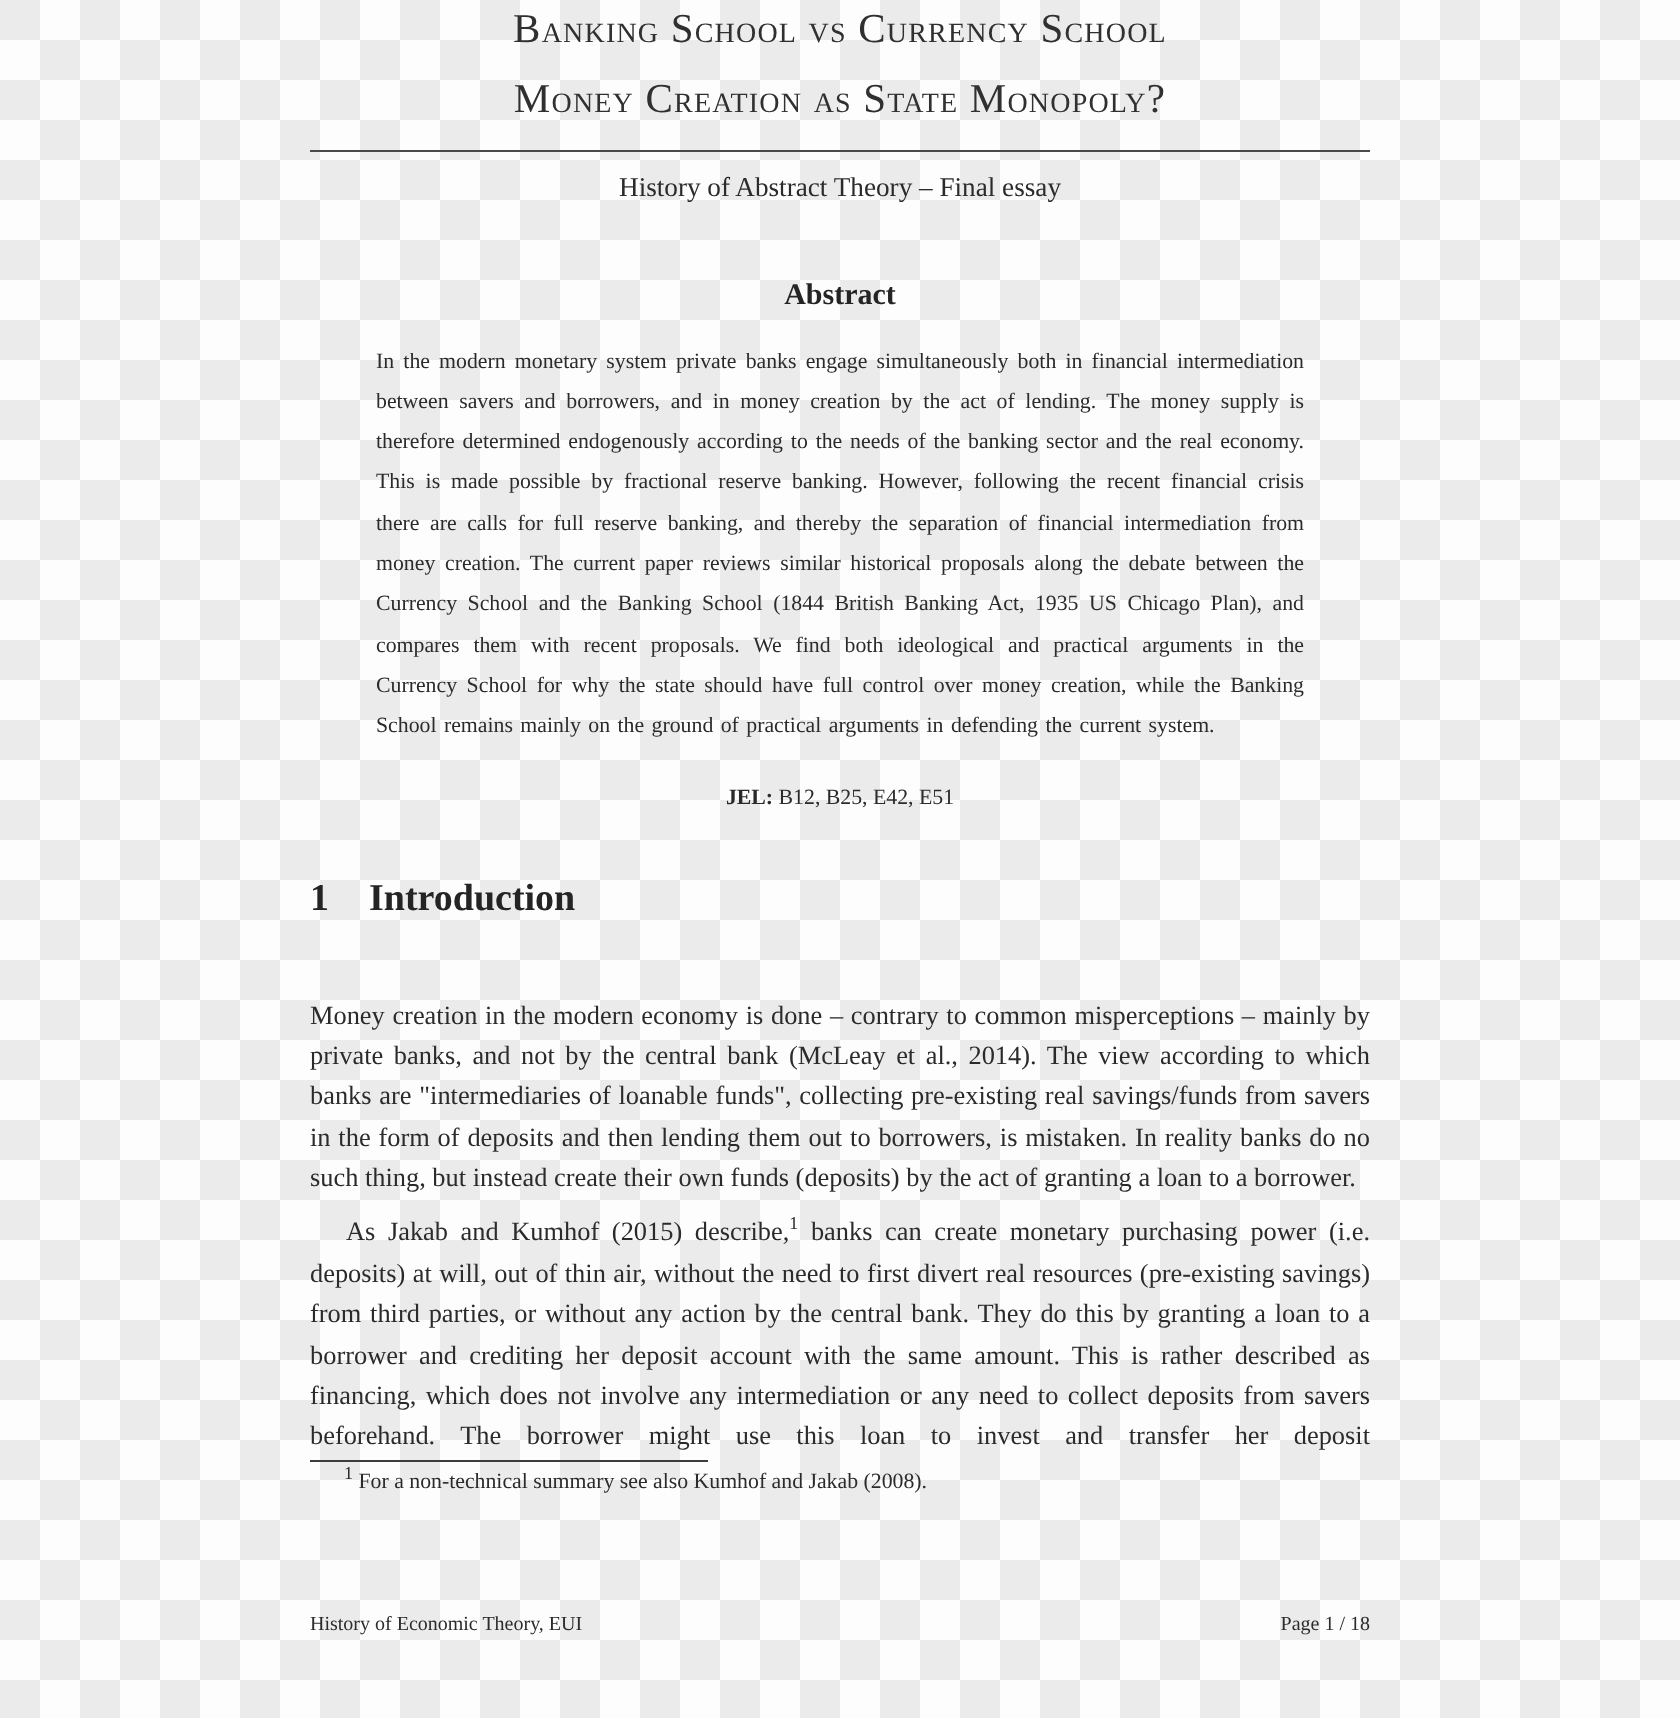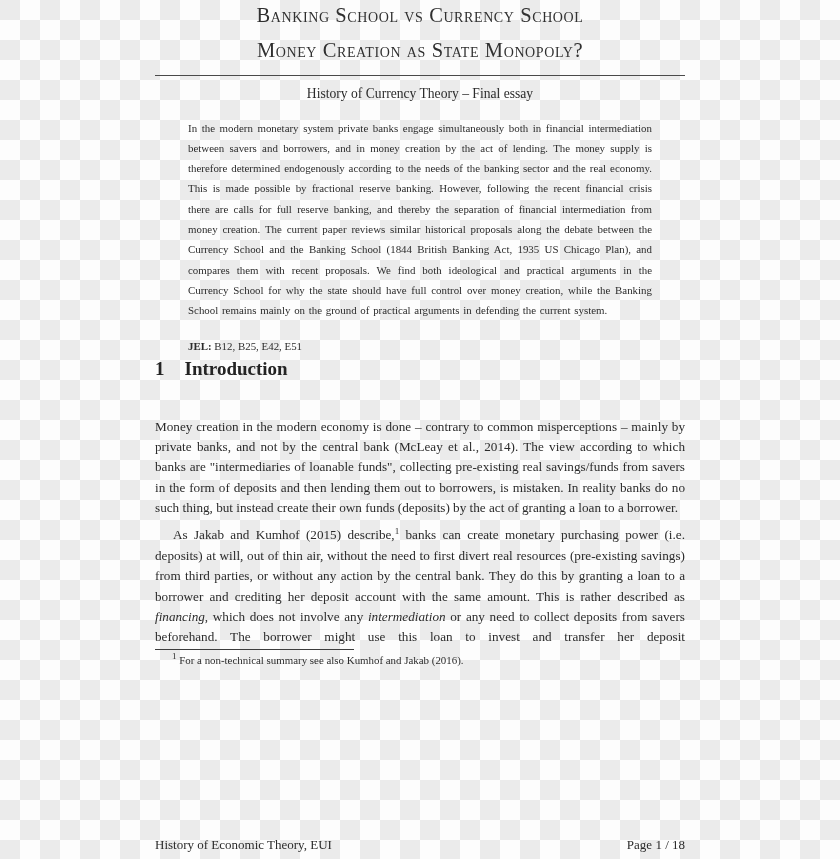--- a/index.html
+++ b/index.html
@@ -56,23 +56,25 @@
     font-size: 10.9px;
     line-height: 20.3px;
     text-align: justify;
     word-spacing: 1px;
   }
   .jel-line {
     width: 464px;
     margin: 9px auto 0;
     font-size: 10.9px;
     line-height: 20.3px;
+    text-align: center;
   }
   .jel-line b { font-weight: bold; }
   .section-heading {
+    margin-top: 28px;
     font-size: 19px;
     line-height: 24px;
     font-weight: bold;
     color: #242424;
   }
   .section-number { display: inline-block; margin-right: 20px; }
   .body-para {
     font-size: 13.2px;
     line-height: 20.35px;
     text-align: justify;
@@ -92,57 +94,58 @@
   }
   .footnote {
     margin-top: 3px;
     padding-left: 17px;
     font-size: 10.9px;
     line-height: 15px;
   }
   .footer-row {
     position: absolute;
     left: 0; right: 0;
-    top: 836px;
+    top: 804px;
     display: flex;
     justify-content: space-between;
-    font-size: 13px;
+    font-size: 10px;
     line-height: 18px;
   }
-  .em { font-style: italic; }
+  .em { }
 </style>
 </head>
 <body>
 
 <div id="page">
 
   <div class="title-line">Banking School vs Currency School</div>
   <div class="title-line second">Money Creation as State Monopoly?</div>
 
   <hr class="head-rule">
 
   <div class="subhead">
-    <div>History of Currency Theory – Final essay</div>
+    <div>History of Abstract Theory – Final essay</div>
   </div>
 
+  <div class="abstract-heading">Abstract</div>
 
   <p class="abstract-body">In the modern monetary system private banks engage simultaneously both in financial intermediation between savers and borrowers, and in money creation by the act of lending. The money supply is therefore determined endogenously according to the needs of the banking sector and the real economy. This is made possible by fractional reserve banking. However, following the recent financial crisis there are calls for full reserve banking, and thereby the separation of financial intermediation from money creation. The current paper reviews similar historical proposals along the debate between the Currency School and the Banking School (1844 British Banking Act, 1935 US Chicago Plan), and compares them with recent proposals. We find both ideological and practical arguments in the Currency School for why the state should have full control over money creation, while the Banking School remains mainly on the ground of practical arguments in defending the current system.</p>
 
   <p class="jel-line"><b>JEL:</b><span> B12, B25, E42, E51</span></p>
 
   <div class="section-heading">
     <span class="section-number">1</span><span>Introduction</span>
   </div>
 
   <p class="body-para para-1">Money creation in the modern economy is done – contrary to common misperceptions – mainly by private banks, and not by the central bank (McLeay et al., 2014). The view according to which banks are "intermediaries of loanable funds", collecting pre-existing real savings/funds from savers in the form of deposits and then lending them out to borrowers, is mistaken. In reality banks do no such thing, but instead create their own funds (deposits) by the act of granting a loan to a borrower.</p>
 
   <p class="body-para para-2"><span>As Jakab and Kumhof (2015) describe,</span><sup>1</sup><span> banks can create monetary purchasing power (i.e. deposits) at will, out of thin air, without the need to first divert real resources (pre-existing savings) from third parties, or without any action by the central bank. They do this by granting a loan to a borrower and crediting her deposit account with the same amount. This is rather described as </span><span class="em">financing</span><span>, which does not involve any </span><span class="em">intermediation</span><span> or any need to collect deposits from savers beforehand. The borrower might use this loan to invest and transfer her deposit</span></p>
 
   <hr class="footnote-rule">
 
-  <p class="footnote"><sup>1</sup><span> For a non-technical summary see also Kumhof and Jakab (2016).</span></p>
+  <p class="footnote"><sup>1</sup><span> For a non-technical summary see also Kumhof and Jakab (2008).</span></p>
 
   <div class="footer-row">
     <span>History of Economic Theory, EUI</span>
     <span>Page 1 / 18</span>
   </div>
 
 </div>
 
 </body></html>

